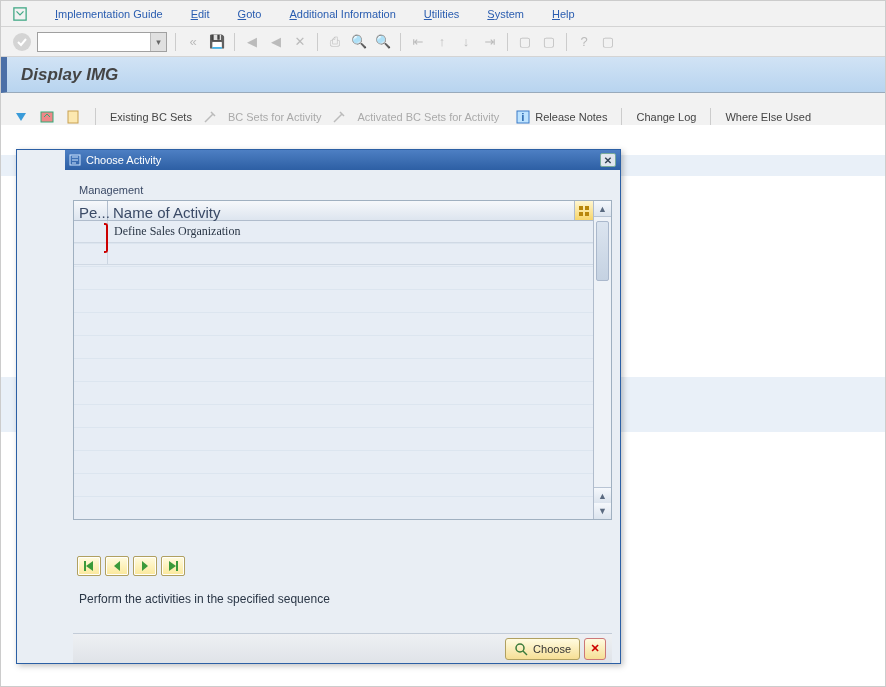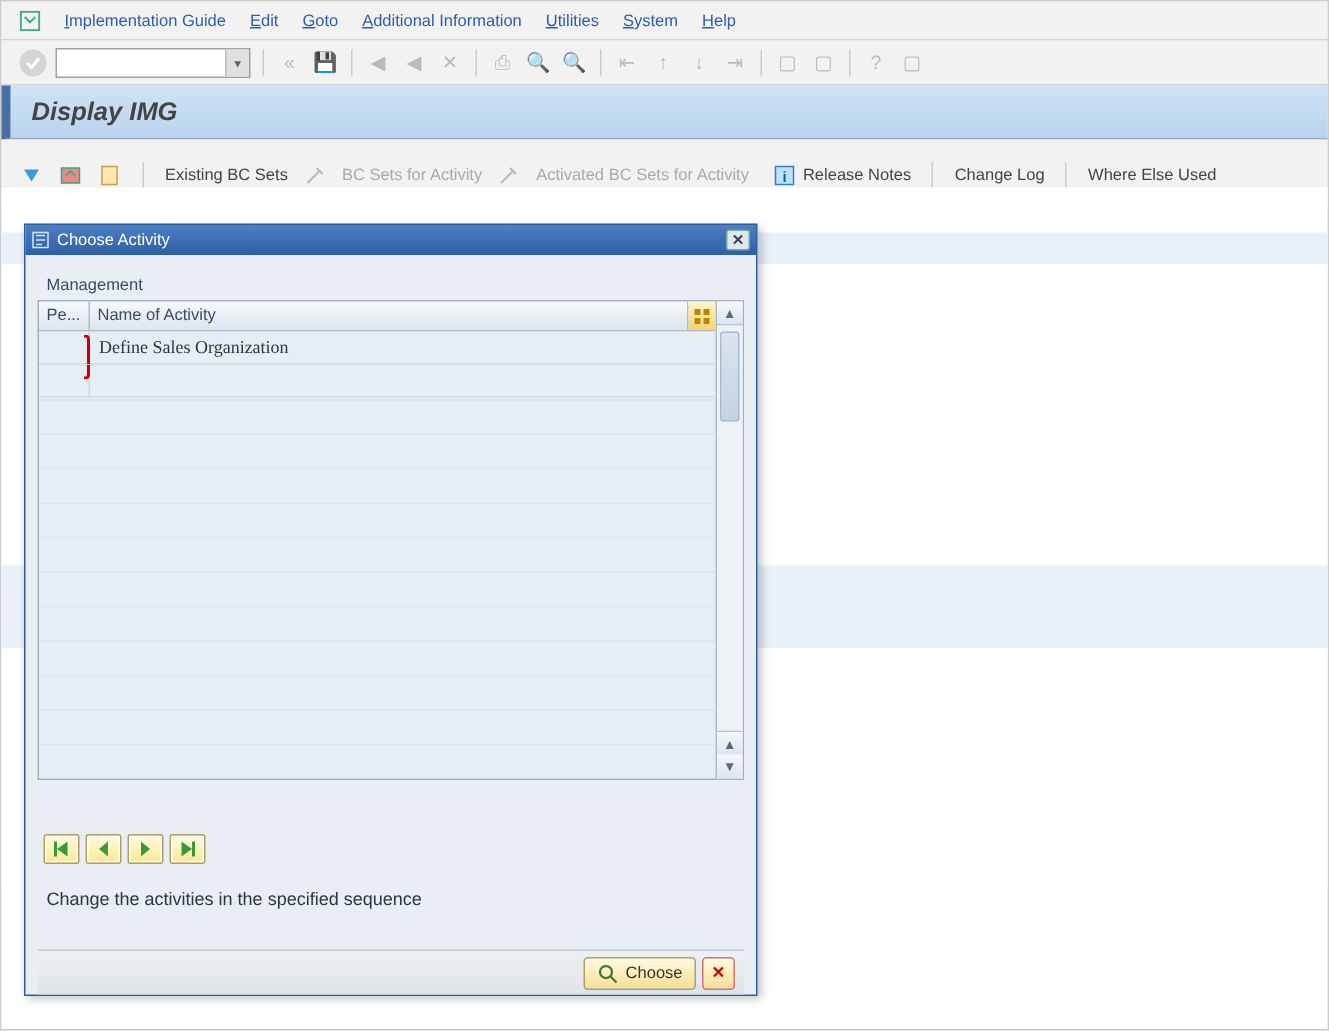--- a/index.html
+++ b/index.html
@@ -18,21 +18,21 @@
     background: #f2f2f2;
     border: 1px solid #ccc;
   }
   
   .menubar {
     height: 26px;
     background: #f2f2f2;
     display: flex;
     align-items: center;
     padding-left: 12px;
-    gap: 16px;
+    gap: 28px;
     border-bottom: 1px solid #d4d4d4;
   }
   .menubar .sap-icon {
     width:14px;height:14px;display:inline-block;
   }
   .menubar a, .menubar span.menu-item {
     color: #2a5db0;
     cursor: default;
     text-decoration: none;
   }
@@ -94,26 +94,26 @@
   }
   .content-bg .stripe {
     height:22px;background:#e9f0f8;border-bottom:1px solid #fff;
   }
   .content-bg .row2 { position:absolute; bottom:32px;left:40px;color:#555;font-size:11px;}
   .content-bg .row2 .indent { font-family:monospace;color:#888;margin-right:6px;}
   
   .dialog {
     position:absolute;
     left:15px; top:148px;
-    width: 489px;
+    width: 605px;
     height: 515px;
     background:#e9eef4;
     border:1px solid #2b5fa4;
     box-shadow: 2px 2px 6px rgba(0,0,0,0.25);
-    display:flex;flex-direction:column;
+    display:flex;flex-direction:column;padding-left:48px;
   }
   .dlg-titlebar {
     height:20px;
     background: linear-gradient(#4d7fc3,#2d5fa4);
     color:#fff;
     display:flex;align-items:center;padding:0 4px;
     font-size:11px;
   }
   .dlg-titlebar .dlg-ic {
     width:12px;height:12px;margin-right:5px;display:inline-block;
@@ -137,21 +137,21 @@
     position:relative;
   }
   .grid {
     flex:1;display:flex;flex-direction:column;
     overflow:hidden;
   }
   .grid-head {
     height:20px;display:flex;background:linear-gradient(#f6f8fb,#dde5ef);border-bottom:1px solid #b0bccc;
   }
   .gh-cell {
-    border-right:1px solid #b0bccc;padding:3px 5px;color:#3a4a66;font-size:11px;
+    border-right:1px solid #b0bccc;padding:3px 5px;color:#3a4a66;font-size:15px;
   }
   .gh-pe { width:34px; }
   .gh-name { flex:1; }
   .gh-cfg {
     width:18px;background:linear-gradient(#fff6d0,#f7d56a);
     display:flex;align-items:center;justify-content:center;
   }
   .grid-rows {
     flex:1;overflow:hidden;
     background:repeating-linear-gradient(
@@ -388,21 +388,21 @@
             </svg>
           </span>
         <span class="pg-btn">
             <svg viewBox="0 0 14 14">
               <path d="M3 2 L10 7 L3 12 Z" fill="#3a9a3a"></path>
               <rect x="10" y="2" width="2" height="10" fill="#3a9a3a"></rect>
             </svg>
           </span>
       </div>
 
-      <div class="instruction">Change the activities in the specified sequence</div>
+      <div class="instruction">Perform the activities in the specified sequence</div>
 
       <div class="dlg-footer">
         <span class="btn-choose">
           <span class="mag">
             <svg viewBox="0 0 14 14">
                 <circle cx="6" cy="6" r="4" fill="none" stroke="#3a7a3a" stroke-width="1.5"></circle>
                 <line x1="9" y1="9" x2="13" y2="13" stroke="#3a7a3a" stroke-width="1.5"></line>
               </svg>
           </span>
           <span>Choose</span>

